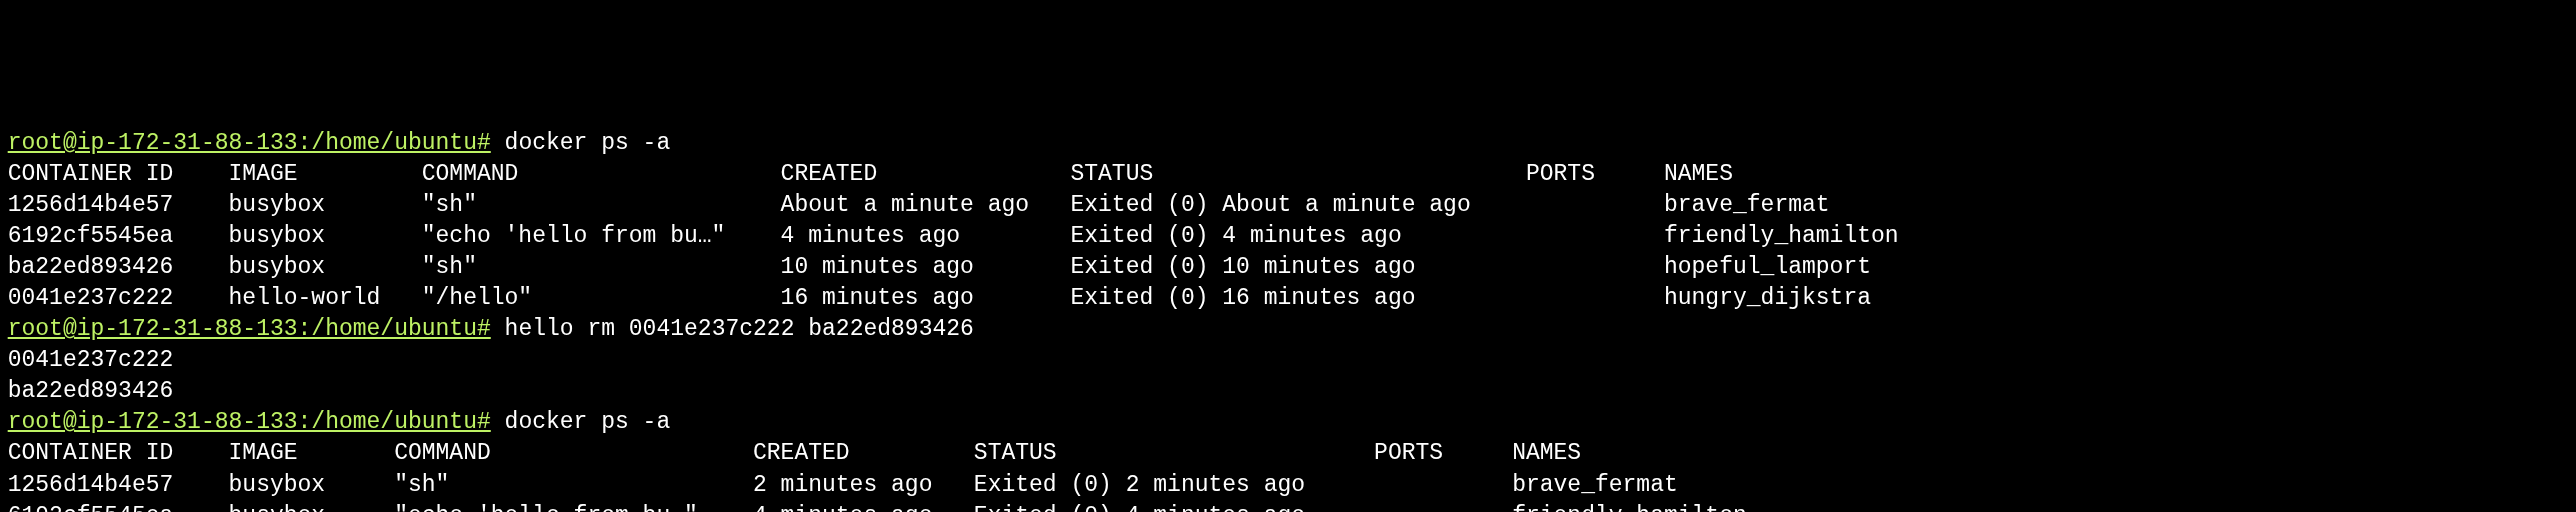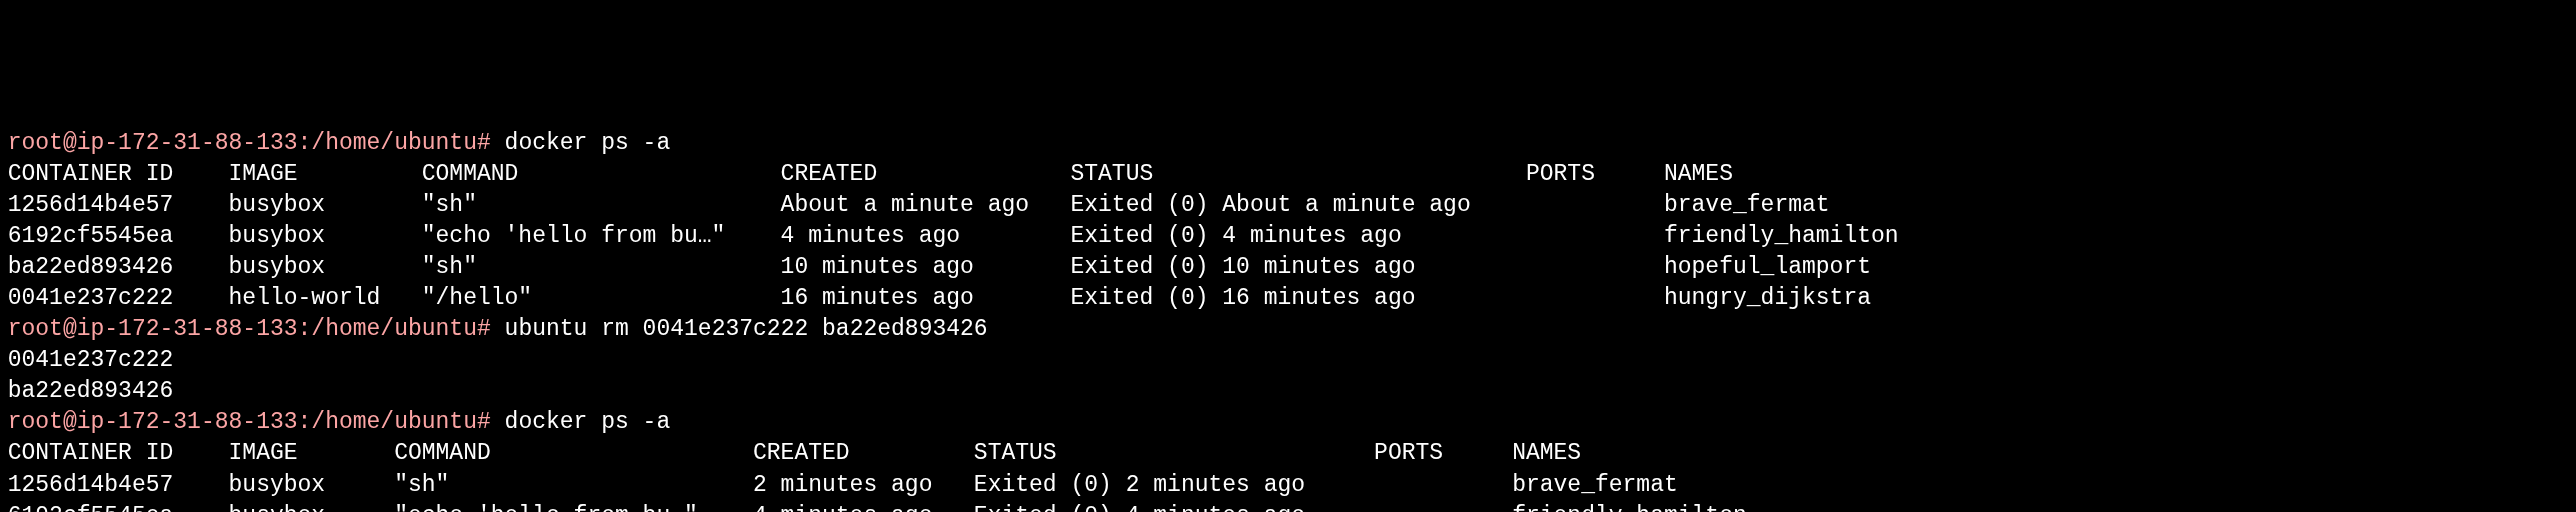--- a/index.html
+++ b/index.html
@@ -14,35 +14,36 @@
       font-size: 23px;
       line-height: 1.35;
       white-space: pre;
       padding: 3.8px 7.7px;
       overflow-x: auto;
     }
     .terminal {
       font-family: inherit;
     }
     .prompt {
-      color: #fca5a5;
+      color: #bef264;
+      text-decoration: underline;
     }
   </style>
 </head>
 <body>
 
 
 
 <div class="terminal" id="terminal-root"><span class="prompt">root@ip-172-31-88-133:/home/ubuntu#</span> <span>docker ps -a</span>
 <span>CONTAINER ID    IMAGE         COMMAND                   CREATED              STATUS                           PORTS     NAMES
 1256d14b4e57    busybox       "sh"                      About a minute ago   Exited (0) About a minute ago              brave_fermat
 6192cf5545ea    busybox       "echo 'hello from bu…"    4 minutes ago        Exited (0) 4 minutes ago                   friendly_hamilton
 ba22ed893426    busybox       "sh"                      10 minutes ago       Exited (0) 10 minutes ago                  hopeful_lamport
 0041e237c222    hello-world   "/hello"                  16 minutes ago       Exited (0) 16 minutes ago                  hungry_dijkstra
-</span><span class="prompt">root@ip-172-31-88-133:/home/ubuntu#</span> <span>ubuntu rm 0041e237c222 ba22ed893426</span>
+</span><span class="prompt">root@ip-172-31-88-133:/home/ubuntu#</span> <span>hello rm 0041e237c222 ba22ed893426</span>
 <span>0041e237c222</span>
 <span>ba22ed893426</span>
 <span class="prompt">root@ip-172-31-88-133:/home/ubuntu#</span> <span>docker ps -a</span>
 <span>CONTAINER ID    IMAGE       COMMAND                   CREATED         STATUS                       PORTS     NAMES
 1256d14b4e57    busybox     "sh"                      2 minutes ago   Exited (0) 2 minutes ago               brave_fermat
 6192cf5545ea    busybox     "echo 'hello from bu…"    4 minutes ago   Exited (0) 4 minutes ago               friendly_hamilton
 </span> <span></span>
 </div>
 
 

